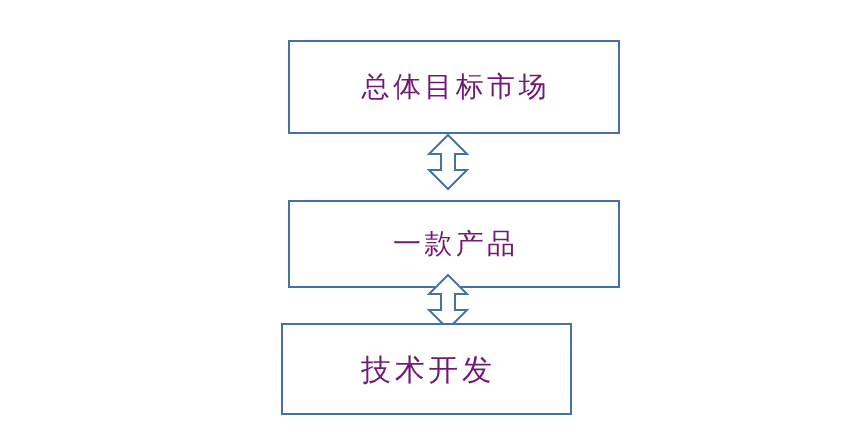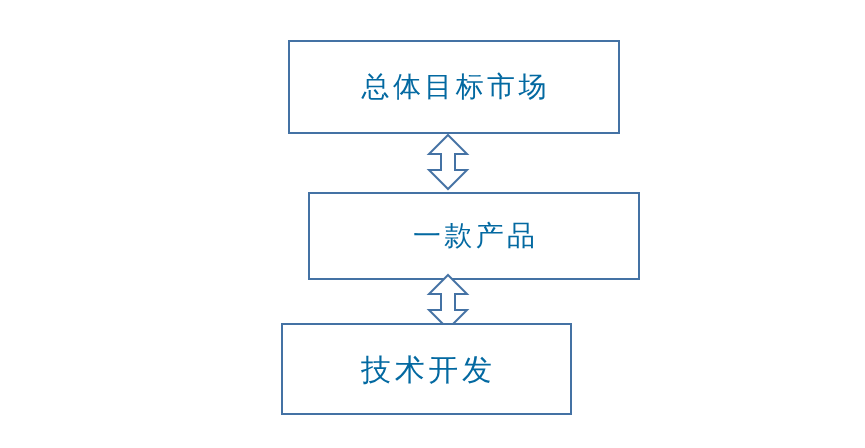--- a/index.html
+++ b/index.html
@@ -23,42 +23,41 @@
   .node-box {
     position: absolute;
     box-sizing: border-box;
     background: #FFFFFF;
     border: 2px solid #4472A4;
     display: flex;
     align-items: center;
     justify-content: center;
   }
   .node-label {
-    color: #0369a1;
+    color: #701a75;
     font-weight: 400;
     letter-spacing: 0.12em;
     text-indent: 0.12em;
     line-height: 1.1;
     white-space: nowrap;
   }
   
   #box-tam {
     left: 288px;
     top: 40px;
     width: 332px;
     height: 94px;
   }
   #box-tam .node-label { font-size: 28px; }
   
   #box-product {
     left: 288px;
-    top: 192px;
+    top: 200px;
     width: 332px;
     height: 88px;
-    margin-left: 20px;
   }
   #box-product .node-label { font-size: 28px; }
   
   #box-tech {
     left: 281px;
     top: 323px;
     width: 291px;
     height: 92px;
   }
   #box-tech .node-label { font-size: 30px; }

